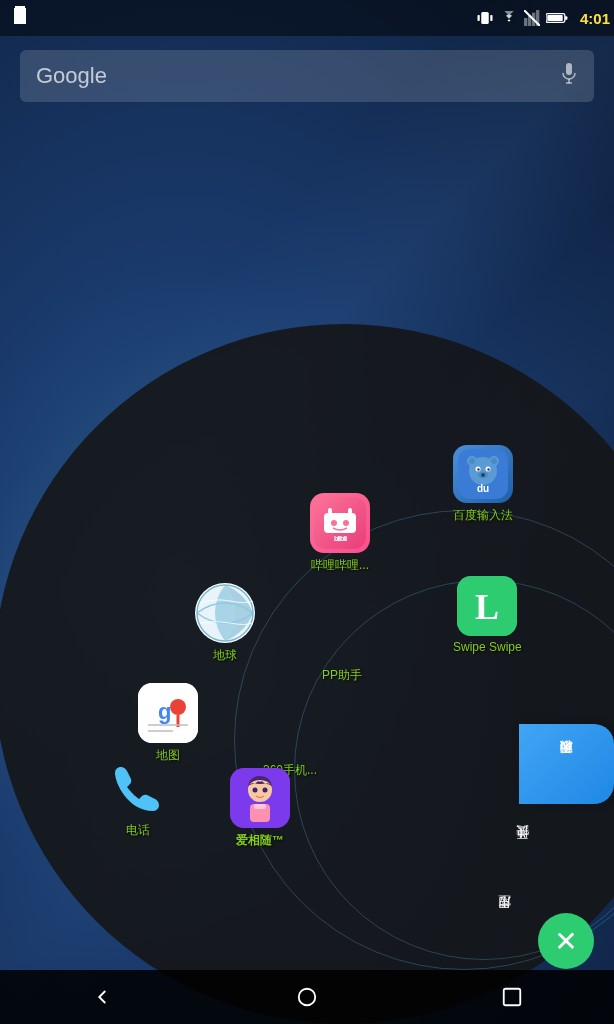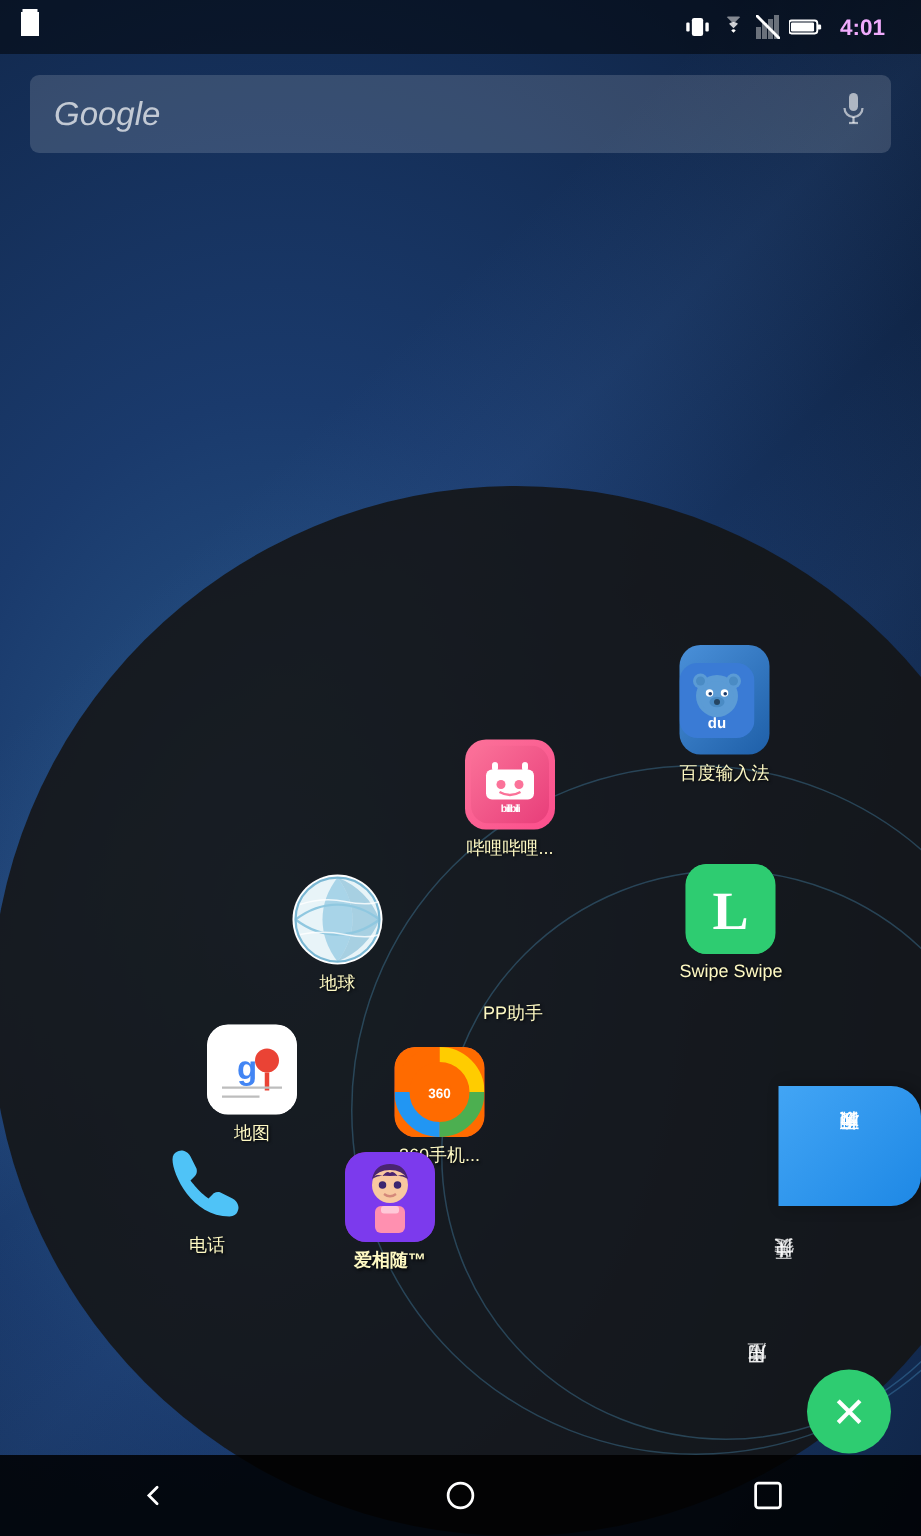--- a/index.html
+++ b/index.html
@@ -32,23 +32,23 @@
 
     
     .status-bar {
       position: absolute;
       top: 0; left: 0; right: 0;
       height: 36px;
       background: rgba(0,0,0,0.5);
       display: flex;
       align-items: center;
       justify-content: flex-end;
-      padding: 0 24px;
+      padding: 0 4px;
       z-index: 100;
-      color: #f0abfc;
+      color: #fde047;
       font-size: 13px;
     }
 
     .status-bar-left {
       position: absolute;
       left: 12px;
       font-size: 16px;
     }
 
     .status-icons {
@@ -75,21 +75,20 @@
       display: flex;
       align-items: center;
       padding: 0 16px;
       z-index: 10;
     }
 
     .google-text {
       color: rgba(255,255,255,0.7);
       font-size: 22px;
       flex: 1;
-      font-style: italic;
     }
 
     .mic-icon {
       color: rgba(255,255,255,0.6);
       font-size: 20px;
     }
 
     
     .well-swipe-overlay {
       position: absolute;
@@ -126,21 +125,21 @@
       border-radius: 14px;
       display: flex;
       align-items: center;
       justify-content: center;
       font-size: 28px;
       overflow: hidden;
       position: relative;
     }
 
     .app-label {
-      color: #fef9c3;
+      color: #84cc16;
       font-size: 12px;
       margin-top: 4px;
       text-align: center;
       text-shadow: 1px 1px 2px rgba(0,0,0,0.8);
       white-space: nowrap;
     }
 
     
     .icon-bilibili {
       background: linear-gradient(135deg, #fb7299, #fc4e8c);
@@ -269,25 +268,25 @@
       display: flex;
       align-items: center;
       justify-content: center;
       cursor: pointer;
     }
 
     
     .du-container {
       background: linear-gradient(135deg, #4a90d9, #1e5fa8);
       width: 60px;
-      height: 73px;
+      height: 58px;
       border-radius: 14px;
       display: flex;
       align-items: center;
-      justify-content: flex-start;
+      justify-content: center;
       position: relative;
     }
 
     
     .arc-ring {
       position: absolute;
       border: 1.5px solid rgba(100,200,255,0.25);
       border-radius: 50%;
       z-index: 25;
     }
@@ -452,33 +451,20 @@
         <path d="M40 32 Q40 40 40 44" stroke="#ea4335" stroke-width="3" fill="none"></path>
 
         <line x1="10" y1="42" x2="50" y2="42" stroke="#bdbdbd" stroke-width="1.5"></line>
         <line x1="10" y1="48" x2="35" y2="48" stroke="#bdbdbd" stroke-width="1.5"></line>
       </svg>
     </div>
     <span class="app-label">地图</span>
   </div>
 
   <div class="app-icon" style="left:263px;bottom:185px;">
-    <div class="app-icon-img icon-360">
-      <svg width="60" height="60" viewBox="0 0 60 60">
-        <rect width="60" height="60" rx="14" fill="#ff6b00"></rect>
-
-        <path d="M30 5 A25 25 0 0 1 55 30" stroke="#ffcc00" stroke-width="10" fill="none"></path>
-        <path d="M55 30 A25 25 0 0 1 30 55" stroke="#4caf50" stroke-width="10" fill="none"></path>
-        <path d="M30 55 A25 25 0 0 1 5 30" stroke="#2196f3" stroke-width="10" fill="none"></path>
-        <path d="M5 30 A25 25 0 0 1 30 5" stroke="#ff6b00" stroke-width="10" fill="none"></path>
-
-        <circle cx="30" cy="30" r="8" fill="#ff6b00"></circle>
-        <text x="30" y="34" text-anchor="middle" fill="white" font-size="9" font-weight="bold">360</text>
-      </svg>
-    </div>
     <span class="app-label">360手机...</span>
   </div>
 
   <div class="app-icon" style="left:108px;bottom:125px;">
     <div class="app-icon-img icon-phone">
       <svg width="50" height="50" viewBox="0 0 50 50">
         <path d="M8 4 C8 4 12 4 14 8 L18 16 C18 16 19 19 17 21 L14 24 C14 24 20 32 26 36 L29 33 C29 33 31 31 34 32 L42 36 C46 38 46 42 46 42 C46 42 46 48 40 48 C15 48 2 20 2 10 C2 4 8 4 8 4Z" fill="#4fc3f7"></path>
       </svg>
     </div>
     <span class="app-label">电话</span>

